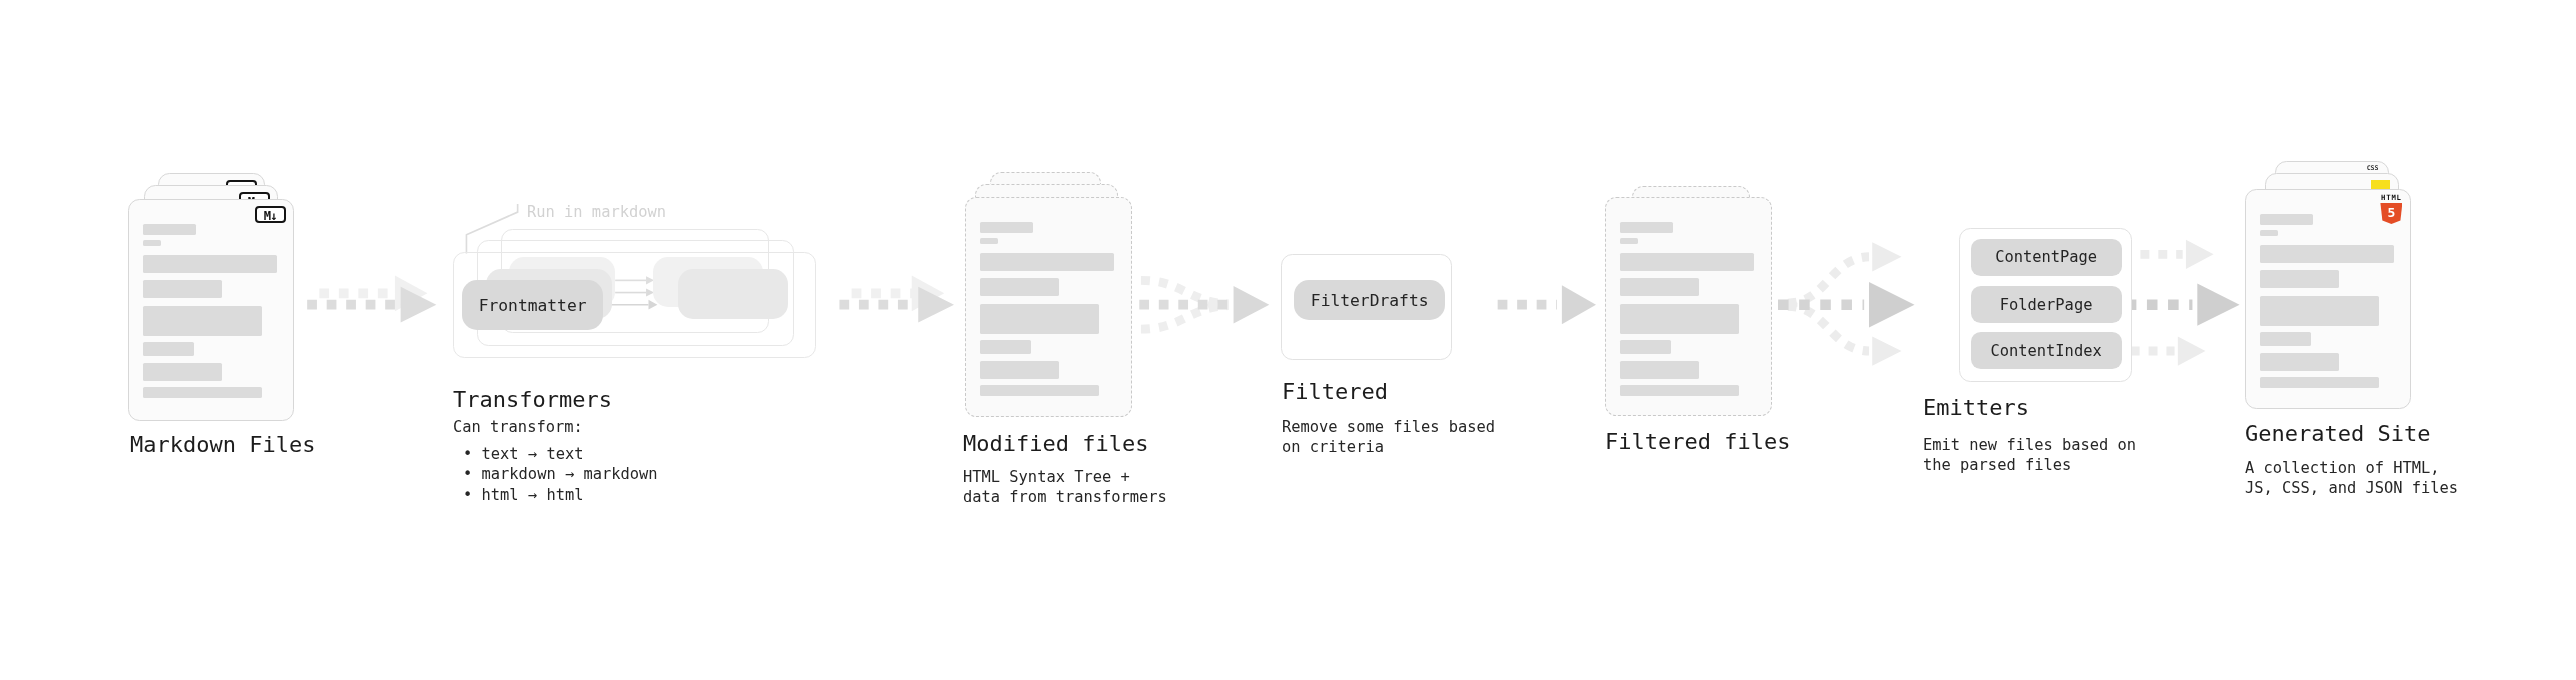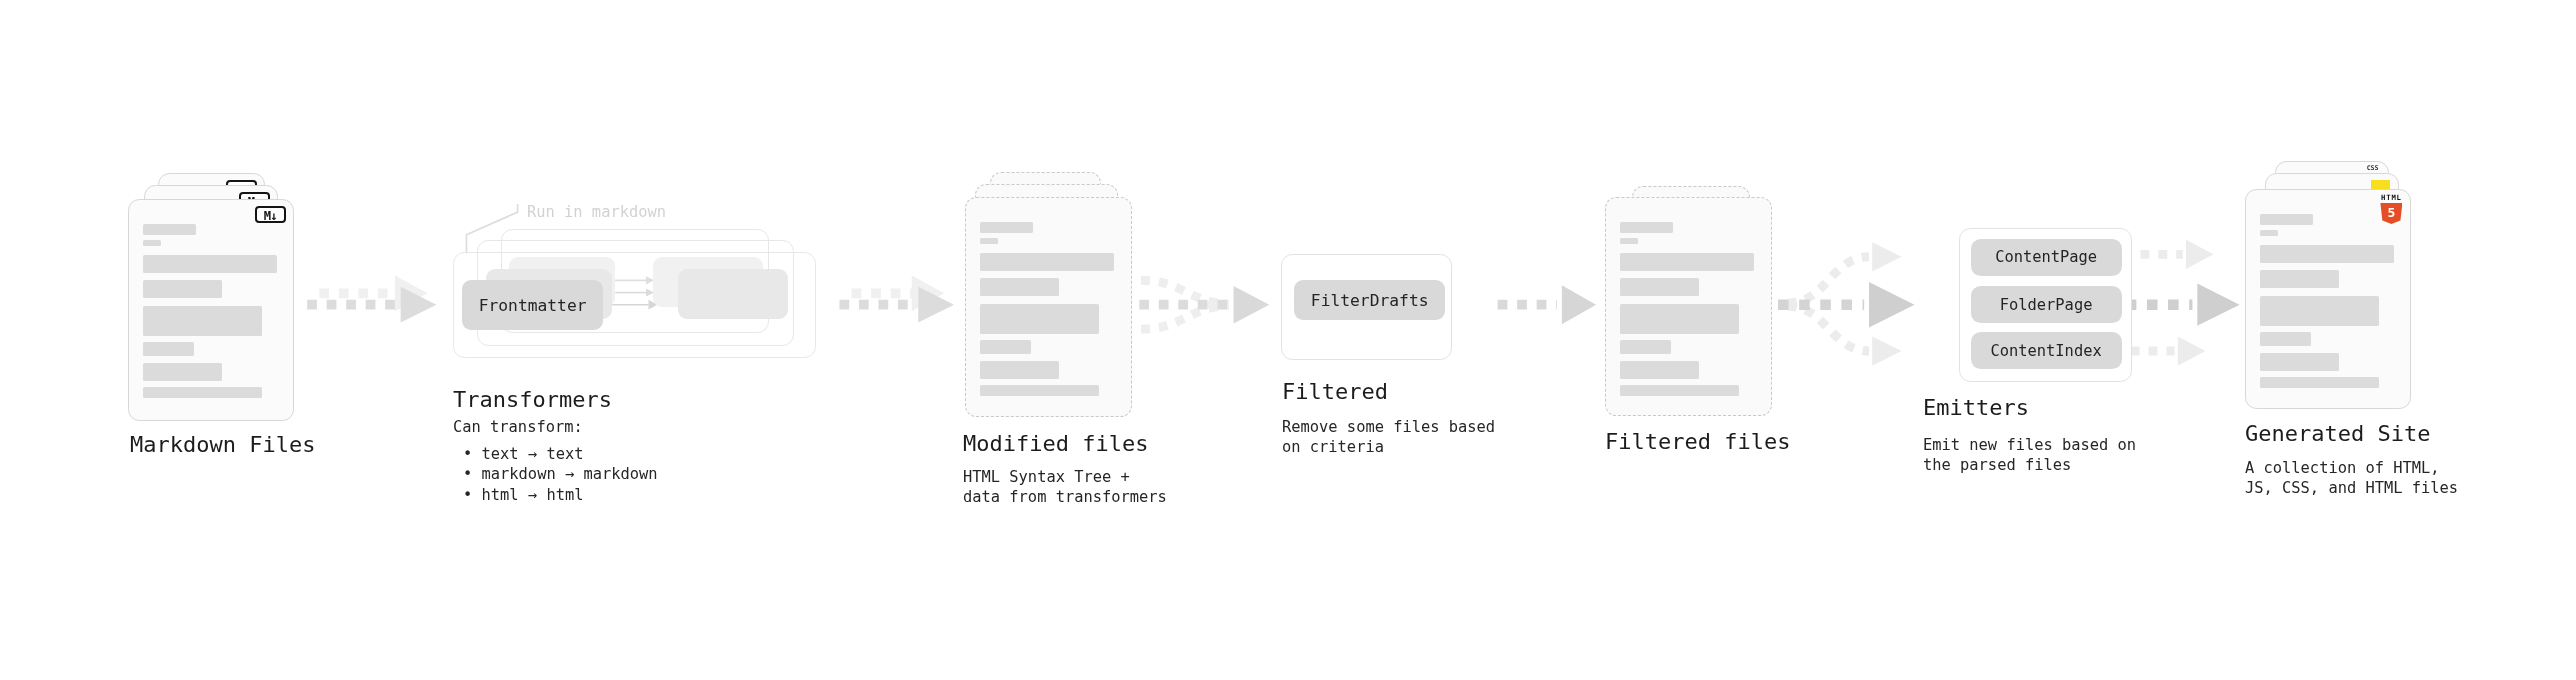--- a/index.html
+++ b/index.html
@@ -18,21 +18,21 @@
   .ln5{top:106px;width:119px;height:30px;}
   .ln6{top:142px;width:51px;height:14px;}
   .ln7{top:163px;width:79px;height:18px;}
   .ln8{top:187px;width:119px;height:10.6px;}
   
   .md-badge{position:absolute;top:5.7px;right:7.3px;width:31px;height:17px;border:2.4px solid #141414;border-radius:4.1px;
     background:#ffffff;color:#141414;font-weight:bold;font-size:12.2px;line-height:16.3px;text-align:center;letter-spacing:-0.8px;box-sizing:border-box;}
   
   .card{position:absolute;background:transparent;border:1.6px solid #e7e7e7;border-radius:11.4px;box-sizing:border-box;}
   .card.filled{background:#ffffff;border-color:#e2e2e2;}
-  .gbox{position:absolute;background:#d9d9d9;border-radius:9px;color:#242424;font-size:16.3px;
+  .gbox{position:absolute;background:#d9d9d9;border-radius:15px;color:#242424;font-size:16.3px;
     display:flex;align-items:center;justify-content:center;box-sizing:border-box;white-space:nowrap;}
   .gbox.sh1{background:#e8e8e8;}
   .gbox.sh2{background:#f1f1f1;}
   .ebox{position:absolute;left:10.6px;width:151px;height:37px;background:#d9d9d9;border-radius:9.8px;color:#242424;
     font-size:15.4px;display:flex;align-items:center;justify-content:center;white-space:nowrap;}
   
   .h{position:absolute;font-size:22px;color:#1c1c1c;white-space:nowrap;}
   .sub{position:absolute;font-size:15.4px;line-height:20.3px;color:#262626;white-space:nowrap;}
   .note{position:absolute;font-size:15.4px;color:#d2d2d2;white-space:nowrap;}
   
@@ -217,15 +217,15 @@
   <div class="ln ln3"></div>
   <div class="ln ln4"></div>
   <div class="ln ln5"></div>
   <div class="ln ln6"></div>
   <div class="ln ln7"></div>
   <div class="ln ln8"></div>
 </div>
 <div class="h" style="left:2245px;top:421px;">Generated Site</div>
 <div class="sub" style="left:2245px;top:458px;">
   <div>A collection of HTML,</div>
-  <div>JS, CSS, and HTML files</div>
+  <div>JS, CSS, and JSON files</div>
 </div>
 
 
 </body></html>

